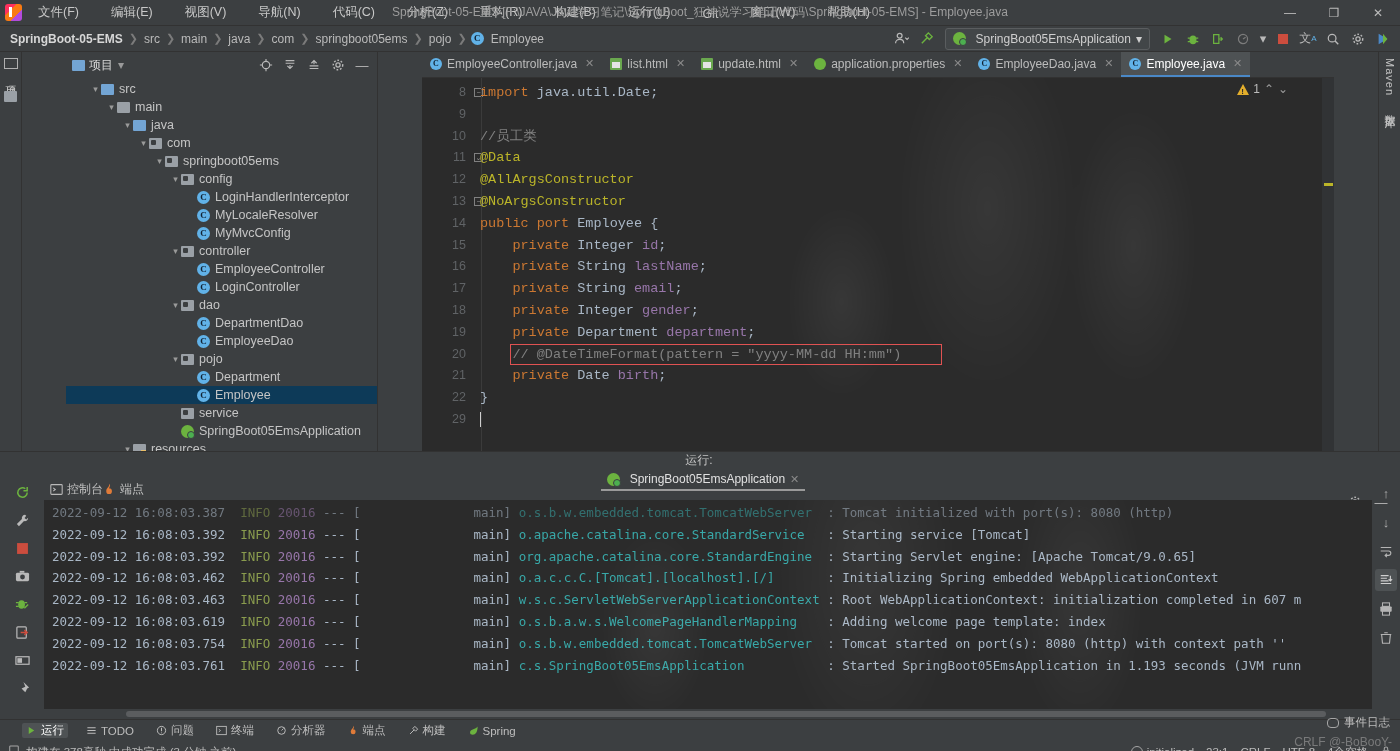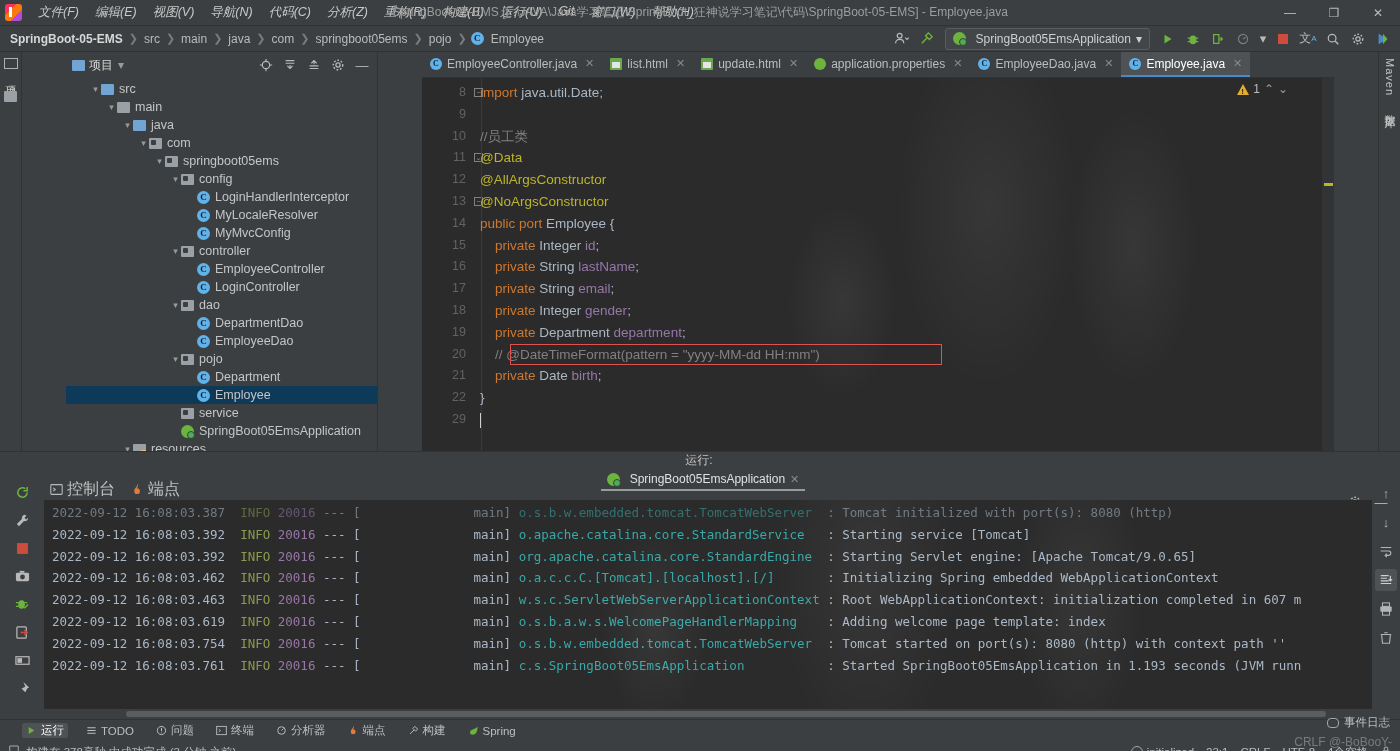--- a/index.html
+++ b/index.html
@@ -3,35 +3,35 @@
 <meta charset="utf-8">
 <style>
   * { box-sizing: border-box; margin:0; padding:0; }
   html,body { width:1400px; height:751px; overflow:hidden; background:#3c3f41; }
   body {
     font-family: "Liberation Sans", sans-serif;
     font-size: 12px;
     color: #bbbbbb;
     position: relative;
   }
-  .mono { font-family: Liberation Sans, sans-serif; }
+  .mono { font-family: Liberation Mono, monospace; }
 
   
   #titlebar {
     height:26px; background:#3c3f41; display:flex; align-items:center;
     border-bottom:1px solid #323232; position:relative;
   }
   #logo {
     width:17px; height:17px; margin-left:5px; margin-right:8px;
     background:linear-gradient(135deg,#fe315d 0%,#fe315d 33%,#f97a12 33%,#f97a12 66%,#b24bdb 66%);
     border-radius:3px; position:relative; flex:0 0 auto;
   }
   #logo:after{ content:""; position:absolute; left:4px; top:3px; width:3px; height:10px;
     background:#fff; }
-  .menu { display:flex; align-items:flex-start; gap:0px;font-style:italic; }
+  .menu { display:flex; align-items:flex-end; gap:16px; }
   .menu-item { padding:3px 8px; font-size:12.5px; color:#c8c8c8; white-space:nowrap; cursor:default;}
   #win-title {
     position:absolute; left:0; right:0; text-align:center; font-size:12px;
     color:#9d9d9d; pointer-events:none;
   }
   #win-ctrls { margin-left:auto; display:flex; align-items:center; z-index:3; }
   .wbtn { width:44px; height:26px; display:flex; align-items:center; justify-content:center;
           color:#bbb; font-size:12px; }
 
   
@@ -129,21 +129,21 @@
   #run-head { height:26px; display:flex; align-items:center; padding-left:6px;flex-direction:column;}
   #run-label{ font-size:12px; color:#c6c6c6; margin-right:8px;}
   #run-tab { display:flex; align-items:center; gap:5px; font-size:12px; color:#e0e0e0;
              border-bottom:2px solid #9a9a9a; padding:3px 6px;}
   #run-head-right { margin-left:auto; display:flex; align-items:center; gap:4px; padding-right:8px;}
   #run-body { flex:1; display:flex; min-height:0;}
   #run-tools { width:44px; display:flex; flex-direction:column; align-items:center; gap:6px; padding-top:3px;
               flex:0 0 auto;}
   .rtool { width:22px;height:22px;display:flex;align-items:center;justify-content:center;font-size:13px;}
   #console-col { flex:1; display:flex; flex-direction:column; min-width:0;}
-  #console-tabs { height:22px; display:flex; align-items:center; gap:16px; padding-left:6px; font-size:16px;}
+  #console-tabs { height:22px; display:flex; align-items:center; padding-left:6px; font-size:12px;}
   .ctab { display:flex; align-items:center; gap:4px; color:#c0c0c0;}
   #console { flex:1; background:#2b2b2b; overflow:hidden; position:relative;
              font-family:"DejaVu Sans Mono", monospace; font-size:12.5px; padding-top:2px;}
   .logline{ height:21.8px; line-height:21.8px; white-space:pre; padding-left:8px; color:#a9b7c6;}
   .lg-date{color:#a9b7c6;} .lg-info{color:#8a9c4e;} .lg-pid{color:#9876aa;}
   .lg-dash{color:#a9b7c6;} .lg-thread{color:#a9b7c6;} .lg-cls{color:#38a8a8;} .lg-msg{color:#a9b7c6;}
   #console-vtools{ width:28px; display:flex; flex-direction:column; align-items:center; gap:7px; padding-top:4px; flex:0 0 auto;}
   .vtool{ width:22px;height:22px;display:flex;align-items:center;justify-content:center;font-size:13px;color:#b4b4b4;border-radius:3px;}
   .vtool.on{ background:#4e5254;}
   #hscroll { height:10px; background:#3c3f41; position:relative;}

